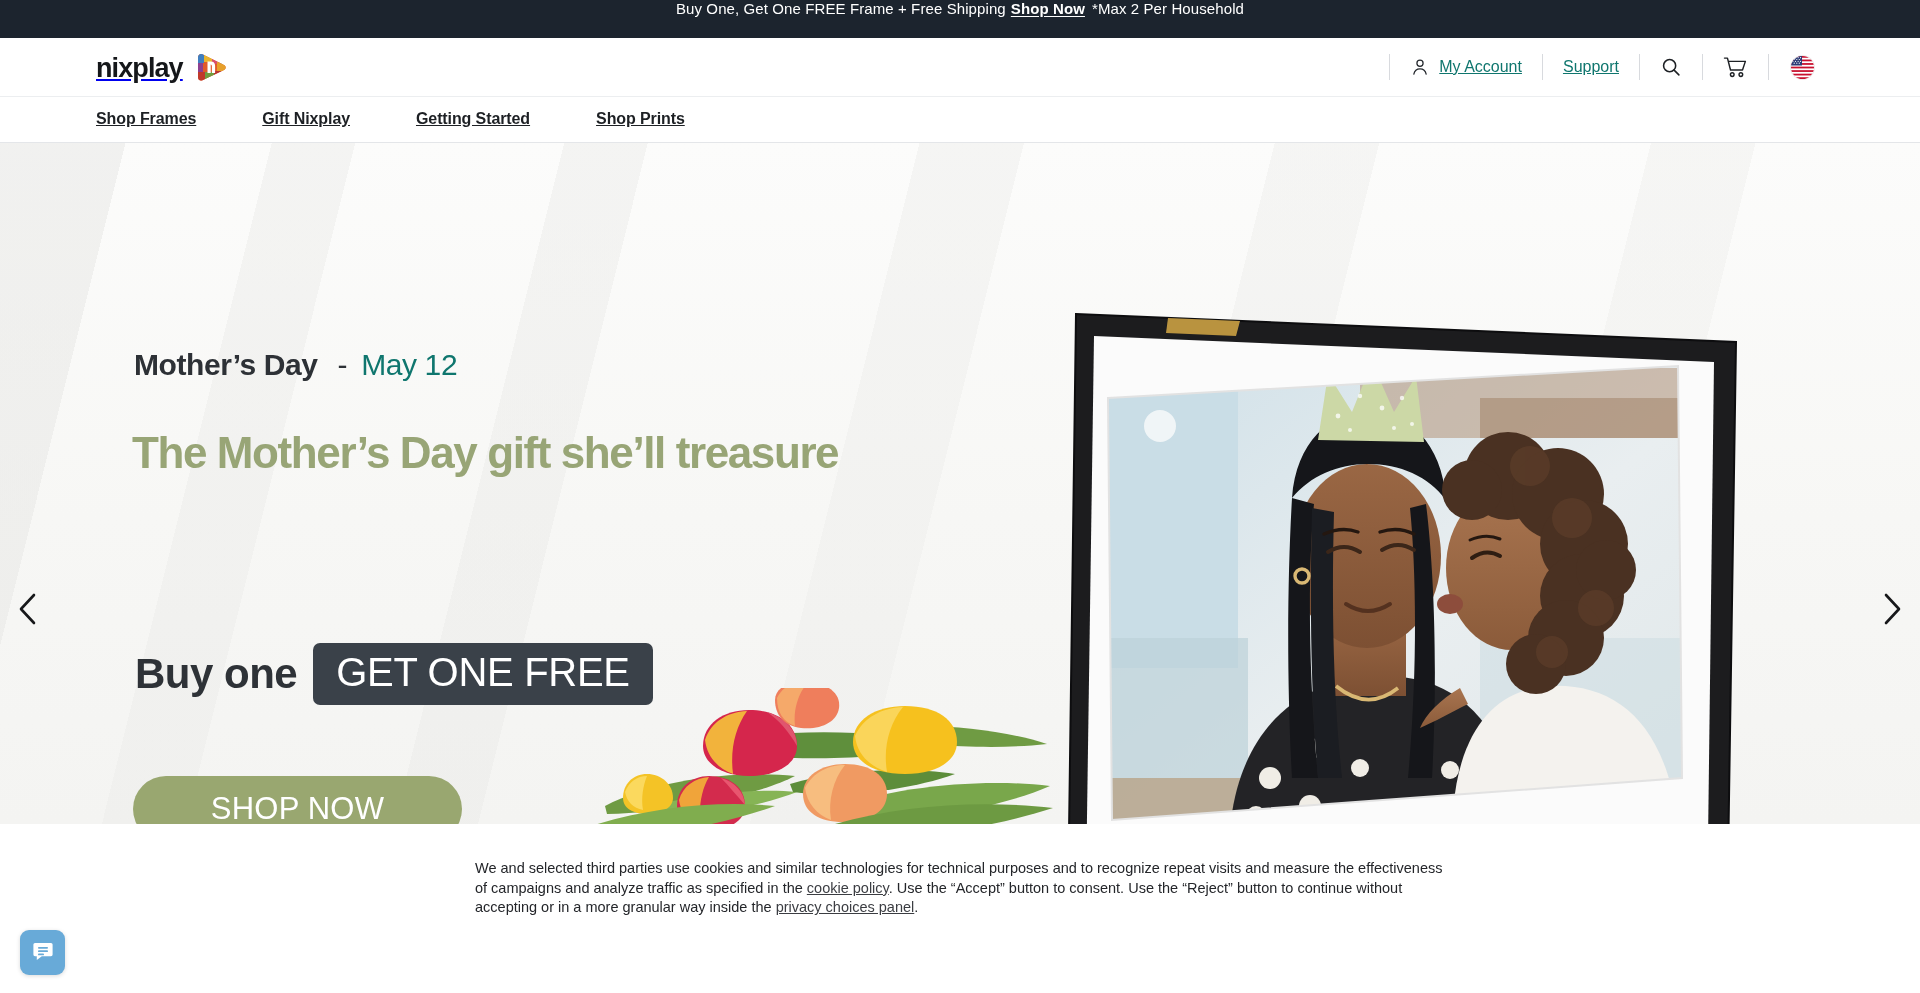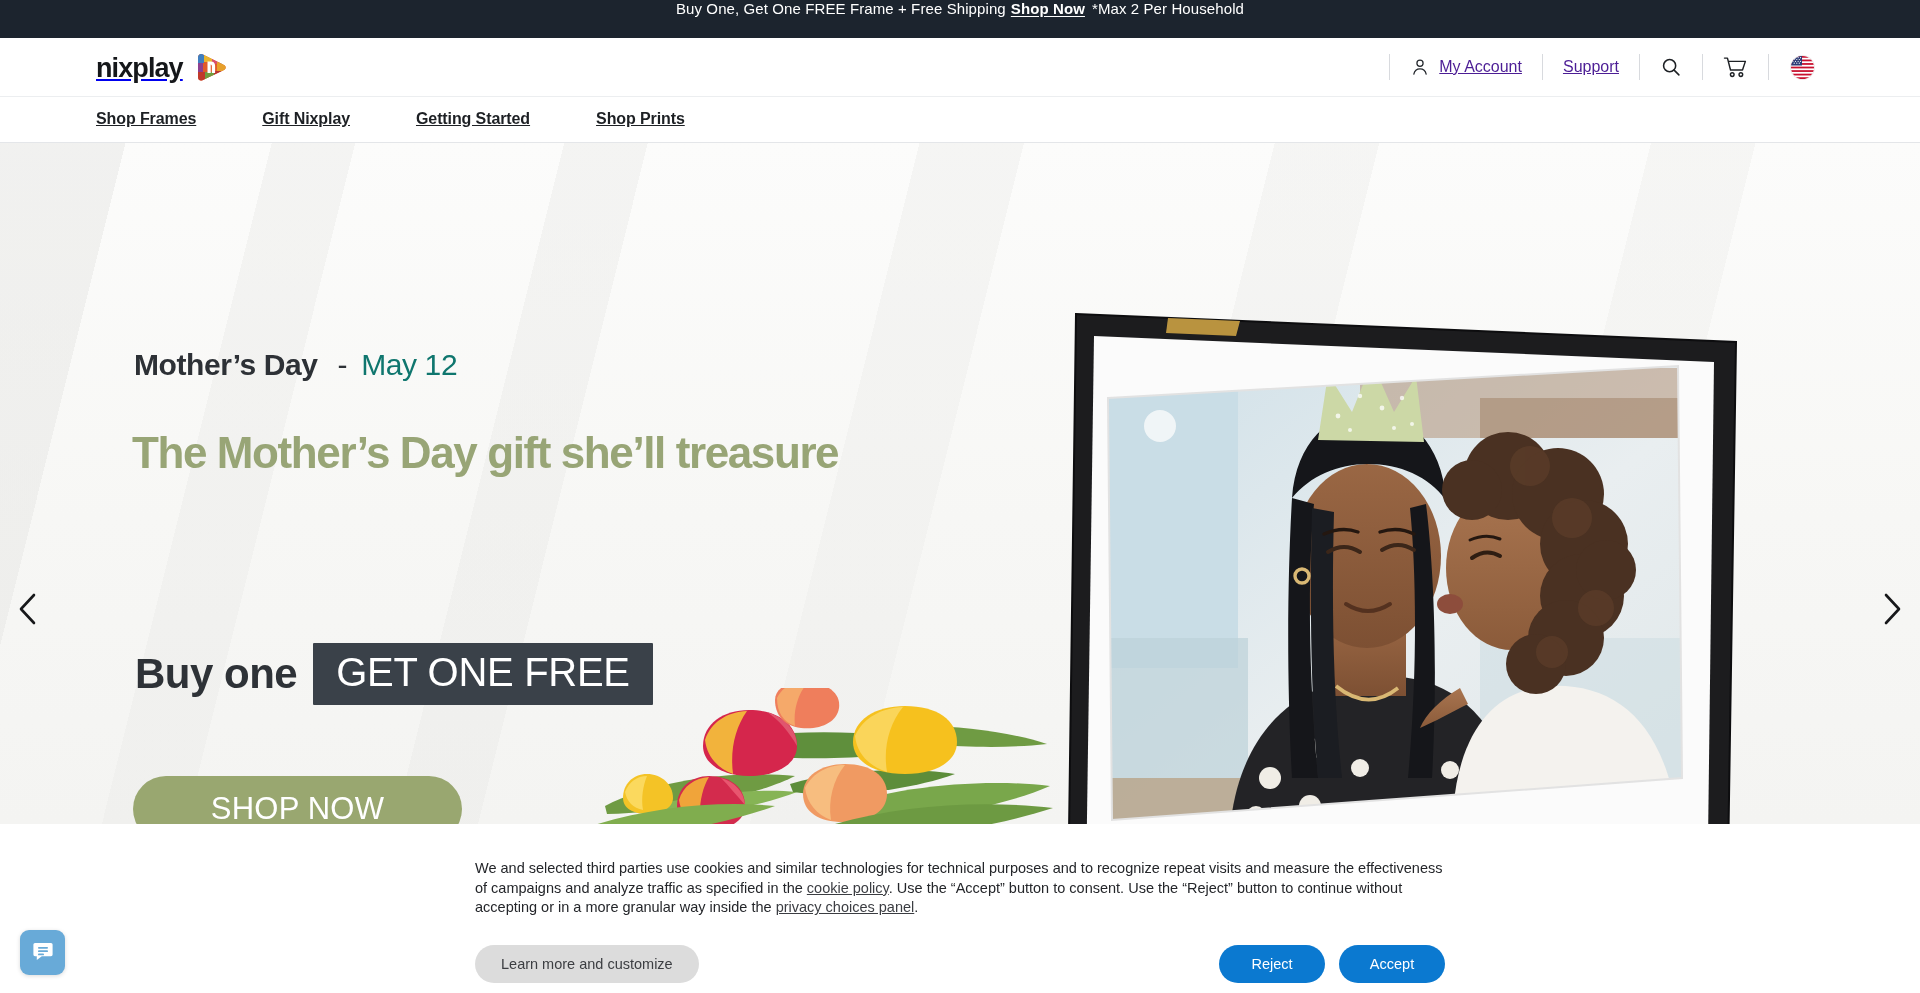--- a/index.html
+++ b/index.html
@@ -32,21 +32,21 @@
     letter-spacing:-0.9px; line-height:1;
   }
   .logo-mark { width:32px; height:28px; position:relative; margin-bottom:1px; }
 
   .header-right {
     margin-left:auto; display:flex; align-items:center; height:34px;
     margin-right:30px;
   }
   .hr-item {
     display:flex; align-items:center; gap:9px;
-    padding:0 20px; height:34px; color:#4c1d95; font-size:16px;
+    padding:0 20px; height:34px; color:#0f766e; font-size:16px;
     position:relative;
   }
   .hr-div { width:1px; height:26px; background:#d8dade; }
   .hr-icon { display:flex; align-items:center; justify-content:center; }
   .flag-circle {
     width:23px; height:23px; border-radius:50%; overflow:hidden;
     position:relative; box-shadow:0 0 0 1px rgba(0,0,0,.08);
   }
 
   
@@ -92,21 +92,21 @@
     color:#98a576; letter-spacing:-1.4px;
   }
 
   .buyline {
     position:absolute; left:135px; top:500px;
     display:flex; align-items:center; gap:16px;
   }
   .buyline .buy-one { font-size:42px; color:#2e3237; font-weight:700; letter-spacing:-.5px; }
   .badge-free {
     background:#3a4149; color:#ffffff; font-size:40px; font-weight:400;
-    padding:9px 23px 13px; border-radius:1px; letter-spacing:-.3px;
+    padding:9px 23px 13px; border-radius:7px; letter-spacing:-.3px;
     line-height:1;
   }
 
   .shopnow-btn {
     position:absolute; left:133px; top:633px;
     width:329px; height:66px; border-radius:34px;
     background:#99a770; color:#ffffff;
     display:flex; align-items:center; justify-content:center;
     font-size:31px; letter-spacing:.2px; border:none; cursor:pointer;
   }
@@ -124,21 +124,21 @@
   .arrow-left { left:5px; }
   .arrow-right { right:5px; }
 
   
   .cookie {
     position:absolute; left:0; right:0; bottom:0; height:168px;
     background:#ffffff; z-index:40;
   }
   .cookie-inner {
     width:970px; margin:0 auto; padding-top:34px;
-    display:flex; flex-direction:column;
+    display:flex; flex-direction:row;
   }
   .cookie-text {
     font-size:14.5px; line-height:19.6px; color:#24262a; text-align:left;
   }
   .cookie-text a { color:#3b3d42; text-decoration:underline; }
   .cookie-actions {
     margin-top:27px; display:flex; align-items:center;
   }
   .btn-learn {
     background:#dcdcdc; color:#3c3e42; border:none; cursor:pointer;
@@ -486,27 +486,20 @@
     </div>
 
   </div>
 </div>
 
 <div class="cookie">
   <div class="cookie-inner">
     <div class="cookie-text">
       <span>We and selected third parties use cookies and similar technologies for technical purposes and to recognize repeat visits and measure the effectiveness of campaigns and analyze traffic as specified in the </span><a href="#">cookie policy</a><span>. Use the “Accept” button to consent. Use the “Reject” button to continue without accepting or in a more granular way inside the </span><a href="#">privacy choices panel</a><span>.</span>
     </div>
-    <div class="cookie-actions">
-      <button class="btn-learn">Learn more and customize</button>
-      <div class="cookie-right">
-        <button class="btn-blue">Reject</button>
-        <button class="btn-blue">Accept</button>
-      </div>
-    </div>
   </div>
 </div>
 
 <div class="chat-widget">
   <span>
     <svg width="24" height="24" viewBox="0 0 24 24">
       <path d="M4 4 h16 a1.6 1.6 0 0 1 1.6 1.6 v10 a1.6 1.6 0 0 1 -1.6 1.6 h-9.2 l-5 3.8 v-3.8 h-1.8 a1.6 1.6 0 0 1 -1.6 -1.6 v-10 a1.6 1.6 0 0 1 1.6 -1.6 z" fill="#ffffff"></path>
       <g fill="#68aad8">
         <rect x="7" y="8" width="10" height="1.7" rx=".85"></rect>
         <rect x="7" y="11.3" width="10" height="1.7" rx=".85"></rect>

